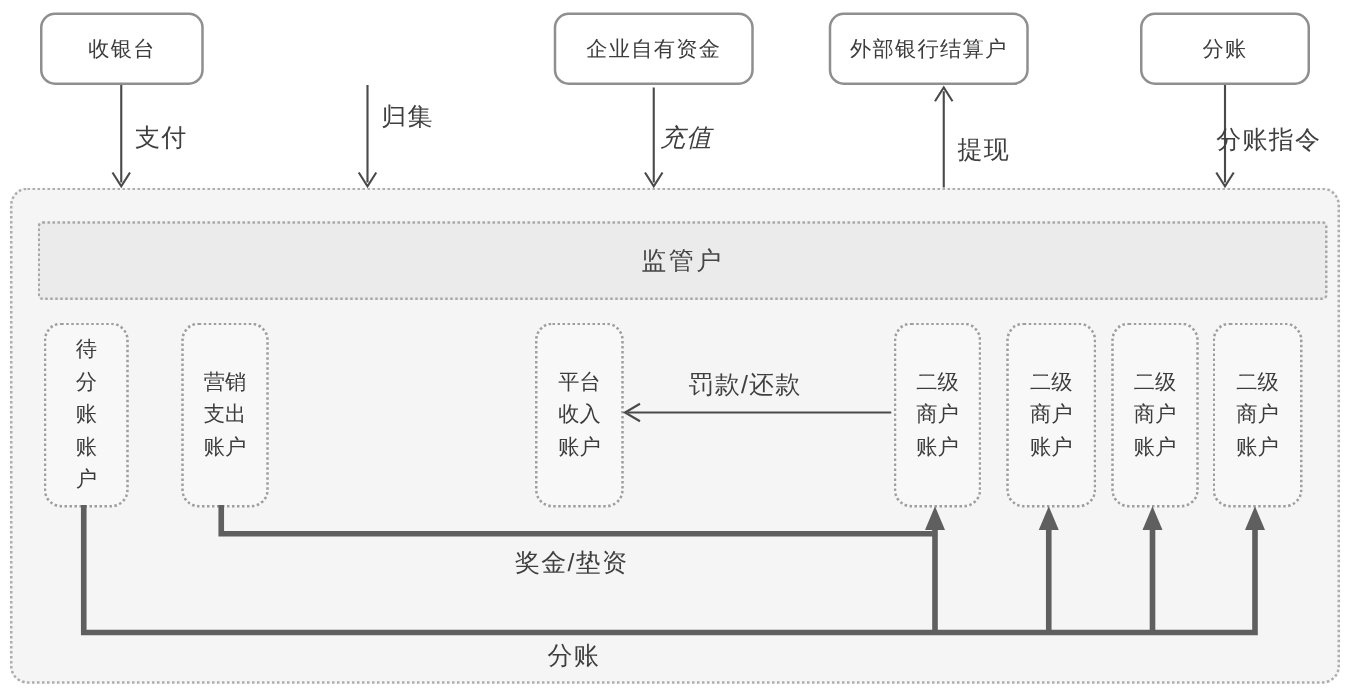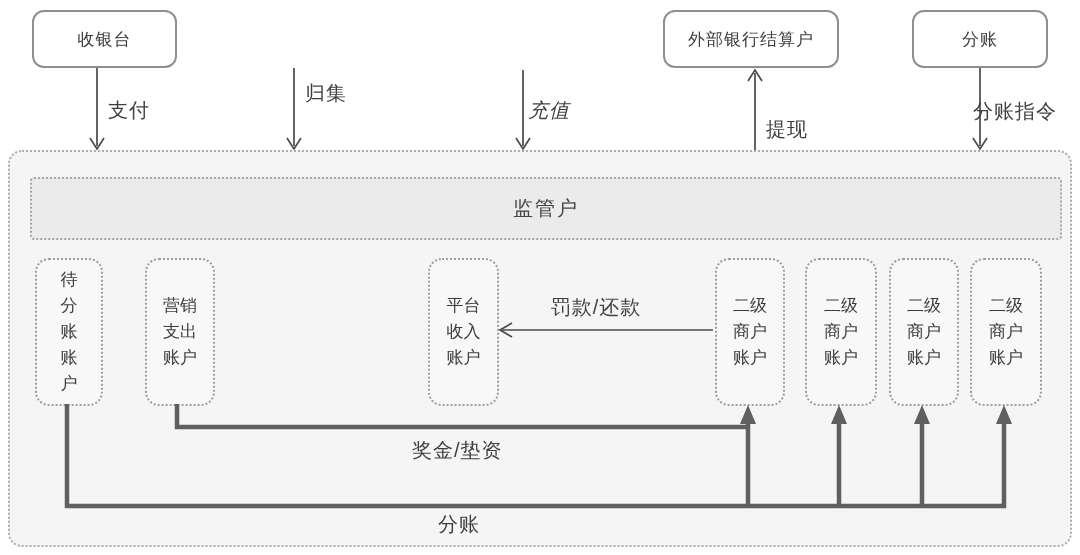--- a/index.html
+++ b/index.html
@@ -23,24 +23,24 @@
     border: 2px solid #8f8f8f;
     border-radius: 12px;
     display: flex;
     align-items: center;
     justify-content: center;
     font-size: 17px;
     color: #3c3c3c;
     letter-spacing: 1px;
     z-index: 3;
   }
-  .n-cashier        { left: 32px;  width: 145px; }
+  .n-cashier        { left: 32px;  width: 131px; }
   .n-collection     { left: 218px; width: 152px; }
   .n-enterprise     { left: 443px; width: 160px; }
-  .n-external-bank  { left: 663px; width: 176px; }
+  .n-external-bank  { left: 663px; width: 160px; }
   .n-split          { left: 912px; width: 136px; }
 
   
   .supervision {
     position: absolute;
     left: 8px; top: 150px;
     width: 1064px; height: 397px;
     background: #f5f5f5;
     border: 2px dotted #adadad;
     border-radius: 14px;
@@ -101,32 +101,33 @@
     position: absolute;
     font-size: 20px;
     color: #3f3f3f;
     letter-spacing: 1px;
     z-index: 5;
     white-space: nowrap;
   }
   .l-pay      { left: 108px; top: 97px; }
   .l-collect  { left: 305px; top: 80px; }
   .l-recharge { left: 528px; top: 97px; font-style: italic; }
-  .l-withdraw { left: 766px; top: 116px; }
+  .l-withdraw { left: 766px; top: 106px; }
   .l-split-cmd{ left: 934px; top: 98px; margin-left: 39px; }
   .l-fine     { left: 550px; top: 294px; width: 92px; text-align: center; }
   .l-bonus    { left: 412px; top: 437px; }
   .l-split    { left: 438px; top: 511px; }
 </style>
 </head>
 <body>
 
 <div class="canvas">
 
   <div class="top-node n-cashier">收银台</div>
+  <div class="top-node n-enterprise">企业自有资金</div>
   <div class="top-node n-external-bank">外部银行结算户</div>
   <div class="top-node n-split">分账</div>
 
   <div class="supervision">
     <div class="supervision-header">监管户</div>
 
     <div class="inner-node n-pending">待
 分
 账
 账

